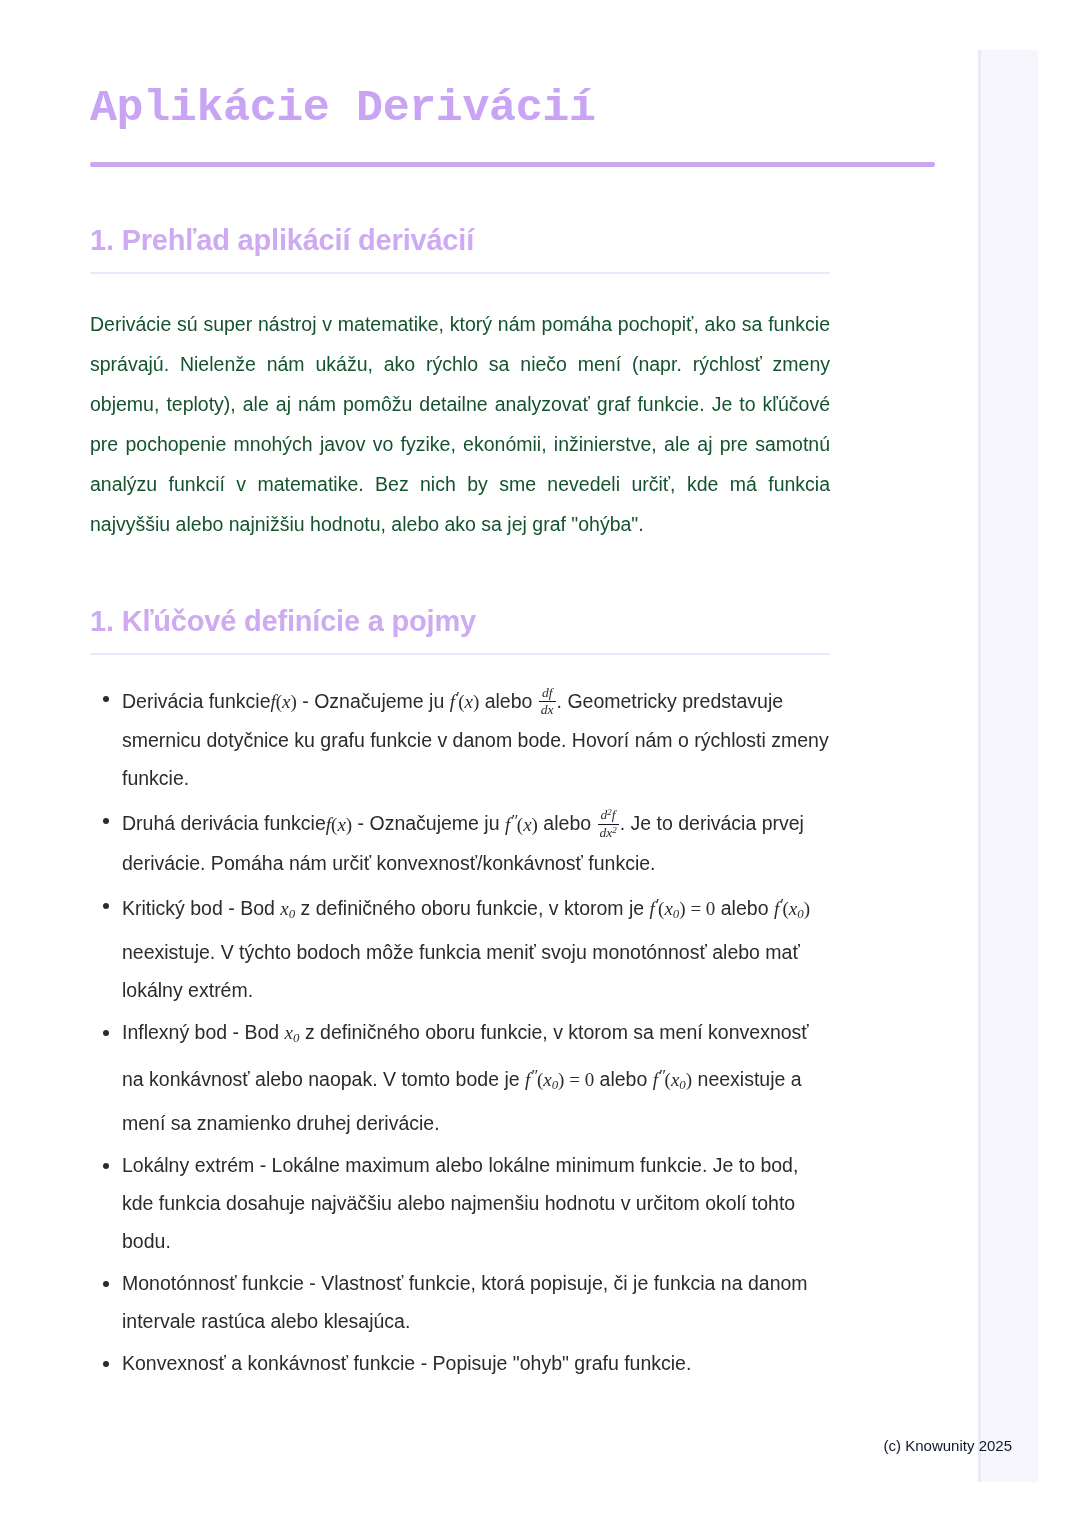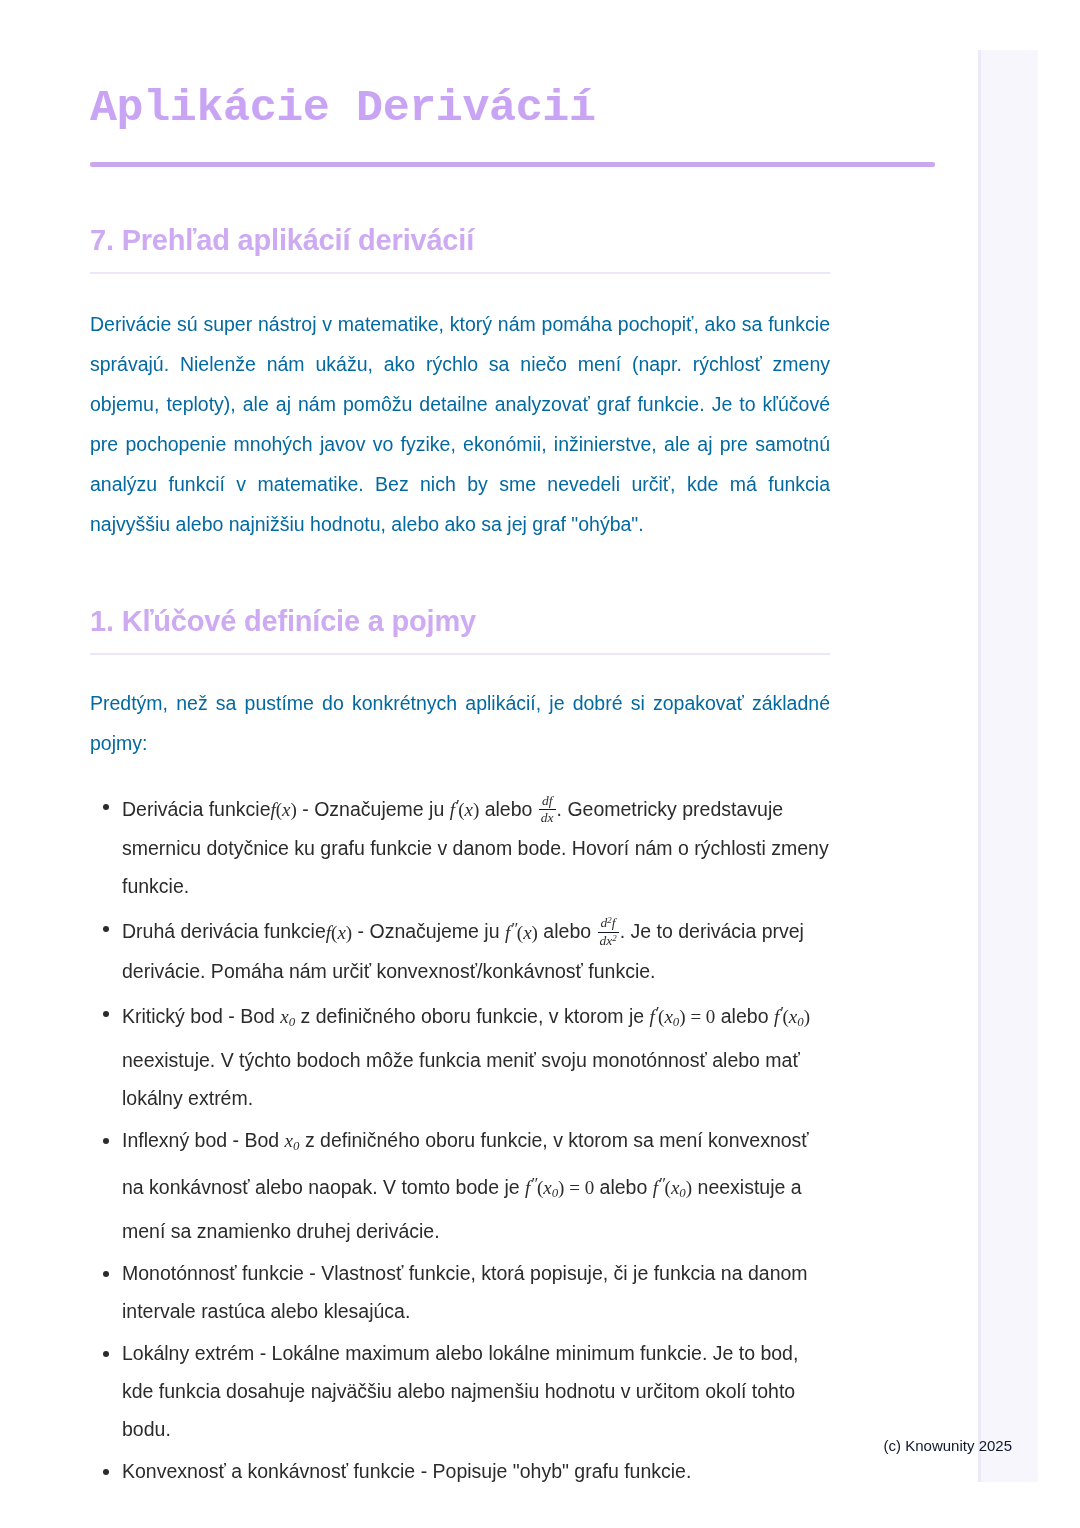--- a/index.html
+++ b/index.html
@@ -76,21 +76,21 @@
     background: #ece6f8;
   }
 
   .sec-1 { margin-top: 56px; }
   .sec-2 { margin-top: 60px; }
 
   p.body-text {
     font-size: 19.5px;
     line-height: 40px;
     text-align: justify;
-    color: #0369a1;
+    color: #14532d;
     margin: 0;
     width: 740px;
   }
   .sec-1 p.body-text { margin-top: 30px; }
   .sec-2 p.body-text { margin-top: 28px; }
 
   ul.term-list {
     list-style: none;
     margin: 24px 0 0 0;
     padding: 0;
@@ -180,54 +180,53 @@
 
 <div class="edge-band"></div>
 
 <div class="page">
   <div class="content">
 
     <h1 class="doc-title">Aplikácie Derivácií</h1>
     <div class="title-rule"></div>
 
     <div class="sec-1">
-      <h2 class="section-title">7. Prehľad aplikácií derivácií</h2>
+      <h2 class="section-title">1. Prehľad aplikácií derivácií</h2>
       <div class="section-rule"></div>
       <p class="body-text">Derivácie sú super nástroj v matematike, ktorý nám pomáha pochopiť, ako sa funkcie správajú. Nielenže nám ukážu, ako rýchlo sa niečo mení (napr. rýchlosť zmeny objemu, teploty), ale aj nám pomôžu detailne analyzovať graf funkcie. Je to kľúčové pre pochopenie mnohých javov vo fyzike, ekonómii, inžinierstve, ale aj pre samotnú analýzu funkcií v matematike. Bez nich by sme nevedeli určiť, kde má funkcia najvyššiu alebo najnižšiu hodnotu, alebo ako sa jej graf "ohýba".</p>
     </div>
 
     <div class="sec-2">
       <h2 class="section-title">1. Kľúčové definície a pojmy</h2>
       <div class="section-rule"></div>
-      <p class="body-text">Predtým, než sa pustíme do konkrétnych aplikácií, je dobré si zopakovať základné pojmy:</p>
 
       <ul class="term-list">
 
         <li>
           <span class="term">Derivácia funkcie</span><span class="mathvar">f<span class="up">(</span>x<span class="up">)</span></span><span> - Označujeme ju </span><span class="mathvar">f<span class="prime">′</span><span class="up">(</span>x<span class="up">)</span></span><span> alebo </span><span class="frac"><span class="num">df</span><span class="den">dx</span></span><span>. Geometricky predstavuje </span><span class="em">smernicu dotyčnice</span><span> ku grafu funkcie v danom bode. Hovorí nám o </span><span class="em">rýchlosti zmeny</span><span> funkcie.</span>
         </li>
 
         <li>
           <span class="term">Druhá derivácia funkcie</span><span class="mathvar">f<span class="up">(</span>x<span class="up">)</span></span><span> - Označujeme ju </span><span class="mathvar">f<span class="prime">″</span><span class="up">(</span>x<span class="up">)</span></span><span> alebo </span><span class="frac"><span class="num">d<sup class="mathsup">2</sup>f</span><span class="den">dx<sup class="mathsup">2</sup></span></span><span>. Je to derivácia prvej derivácie. Pomáha nám určiť konvexnosť/konkávnosť funkcie.</span>
         </li>
 
         <li>
           <span class="term">Kritický bod</span><span> - Bod </span><span class="mathvar">x<sub class="mathsub">0</sub></span><span> z definičného oboru funkcie, v ktorom je </span><span class="mathvar">f<span class="prime">′</span><span class="up">(</span>x<sub class="mathsub">0</sub><span class="up">)</span><span class="up"> = 0</span></span><span> alebo </span><span class="mathvar">f<span class="prime">′</span><span class="up">(</span>x<sub class="mathsub">0</sub><span class="up">)</span></span><span> neexistuje. V týchto bodoch môže funkcia meniť svoju monotónnosť alebo mať lokálny extrém.</span>
         </li>
 
         <li>
           <span class="term">Inflexný bod</span><span> - Bod </span><span class="mathvar">x<sub class="mathsub">0</sub></span><span> z definičného oboru funkcie, v ktorom sa mení konvexnosť na konkávnosť alebo naopak. V tomto bode je </span><span class="mathvar">f<span class="prime">″</span><span class="up">(</span>x<sub class="mathsub">0</sub><span class="up">)</span><span class="up"> = 0</span></span><span> alebo </span><span class="mathvar">f<span class="prime">″</span><span class="up">(</span>x<sub class="mathsub">0</sub><span class="up">)</span></span><span> neexistuje a mení sa znamienko druhej derivácie.</span>
         </li>
 
         <li>
+          <span class="term">Lokálny extrém</span><span> - </span><span class="em">Lokálne maximum</span><span> alebo </span><span class="em">lokálne minimum</span><span> funkcie. Je to bod, kde funkcia dosahuje najväčšiu alebo najmenšiu hodnotu v určitom okolí tohto bodu.</span>
+        </li>
+
+        <li>
           <span class="term">Monotónnosť funkcie</span><span> - Vlastnosť funkcie, ktorá popisuje, či je funkcia na danom intervale </span><span class="em">rastúca</span><span> alebo </span><span class="em">klesajúca</span><span>.</span>
-        </li>
-
-        <li>
-          <span class="term">Lokálny extrém</span><span> - </span><span class="em">Lokálne maximum</span><span> alebo </span><span class="em">lokálne minimum</span><span> funkcie. Je to bod, kde funkcia dosahuje najväčšiu alebo najmenšiu hodnotu v určitom okolí tohto bodu.</span>
         </li>
 
         <li>
           <span class="term">Konvexnosť a konkávnosť funkcie</span><span> - Popisuje "ohyb" grafu funkcie.</span>
         </li>
 
       </ul>
     </div>
 
   </div>

